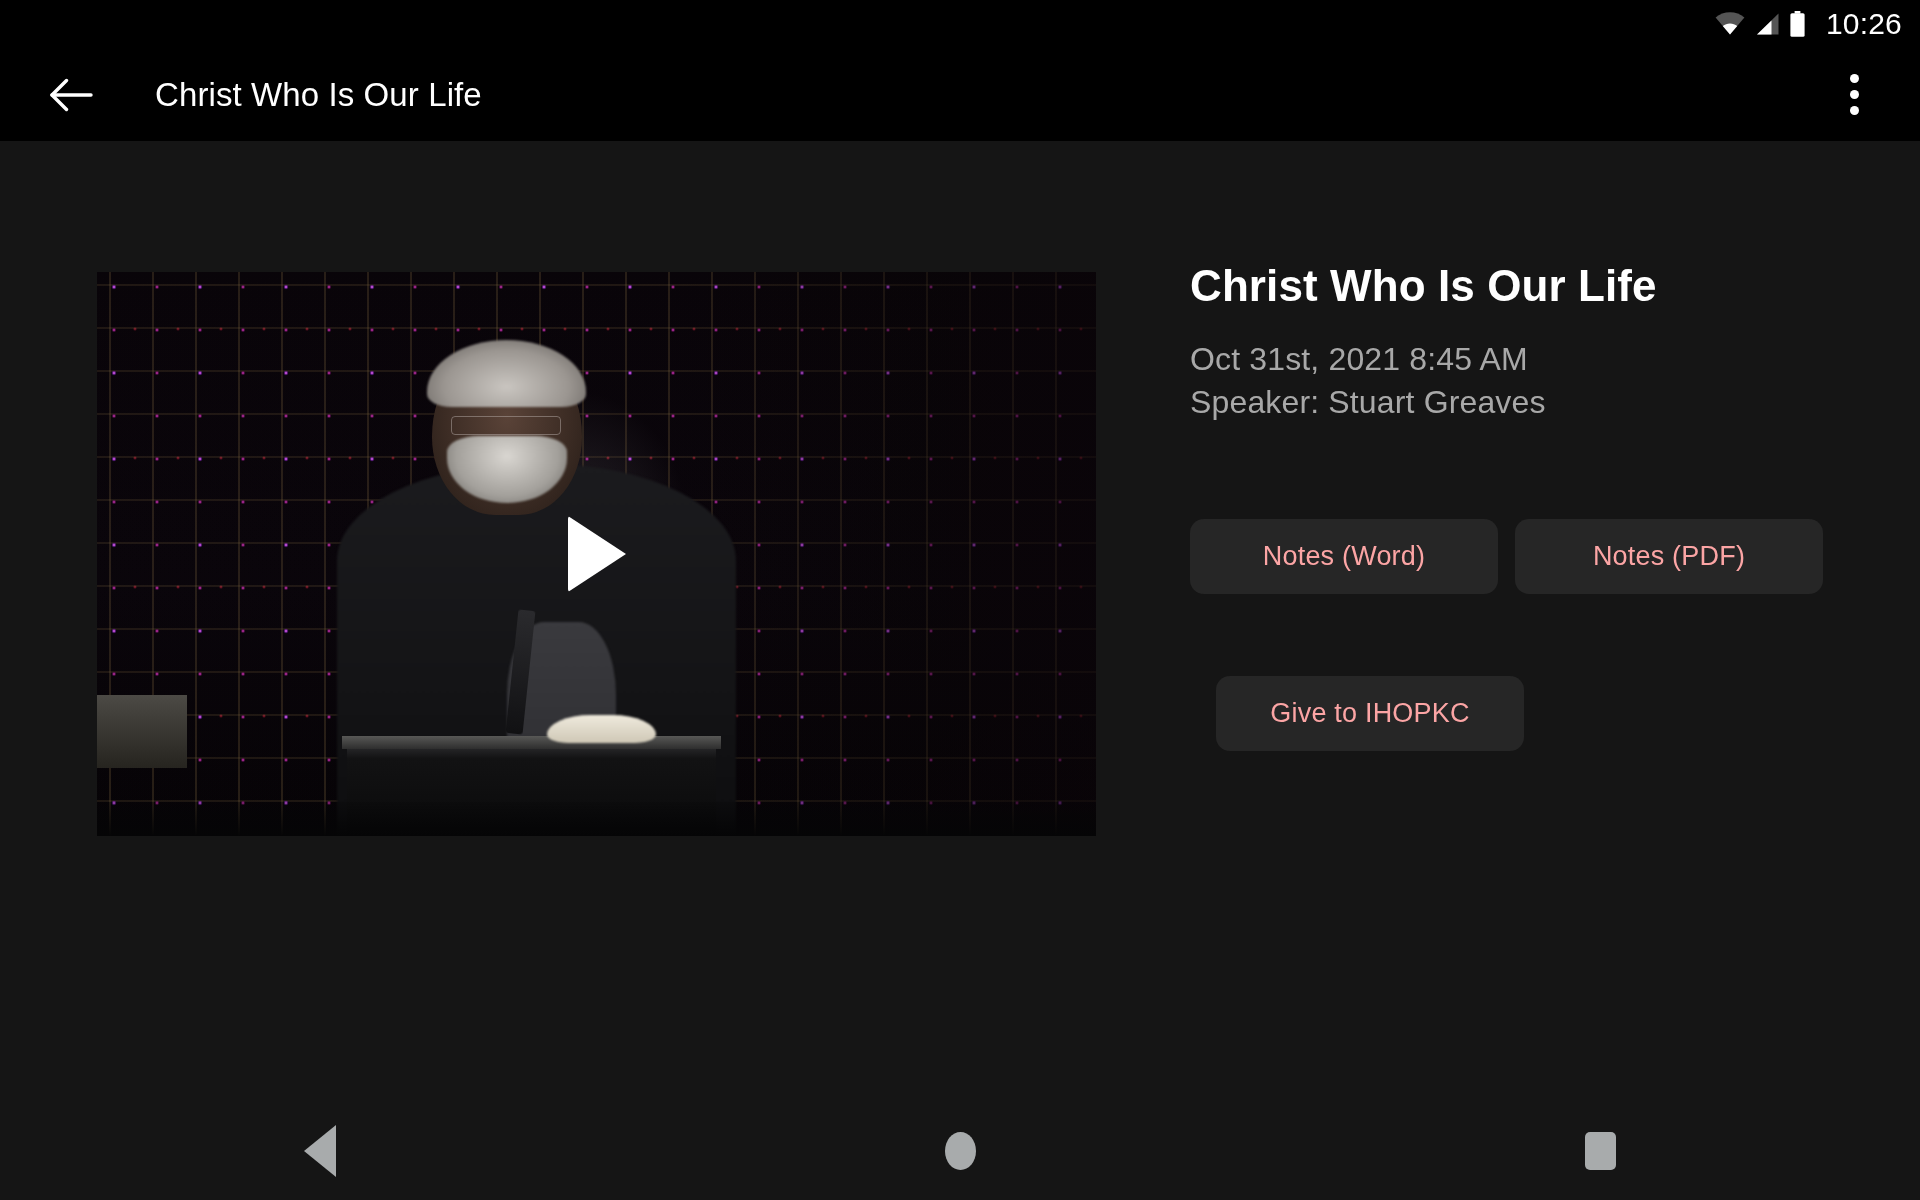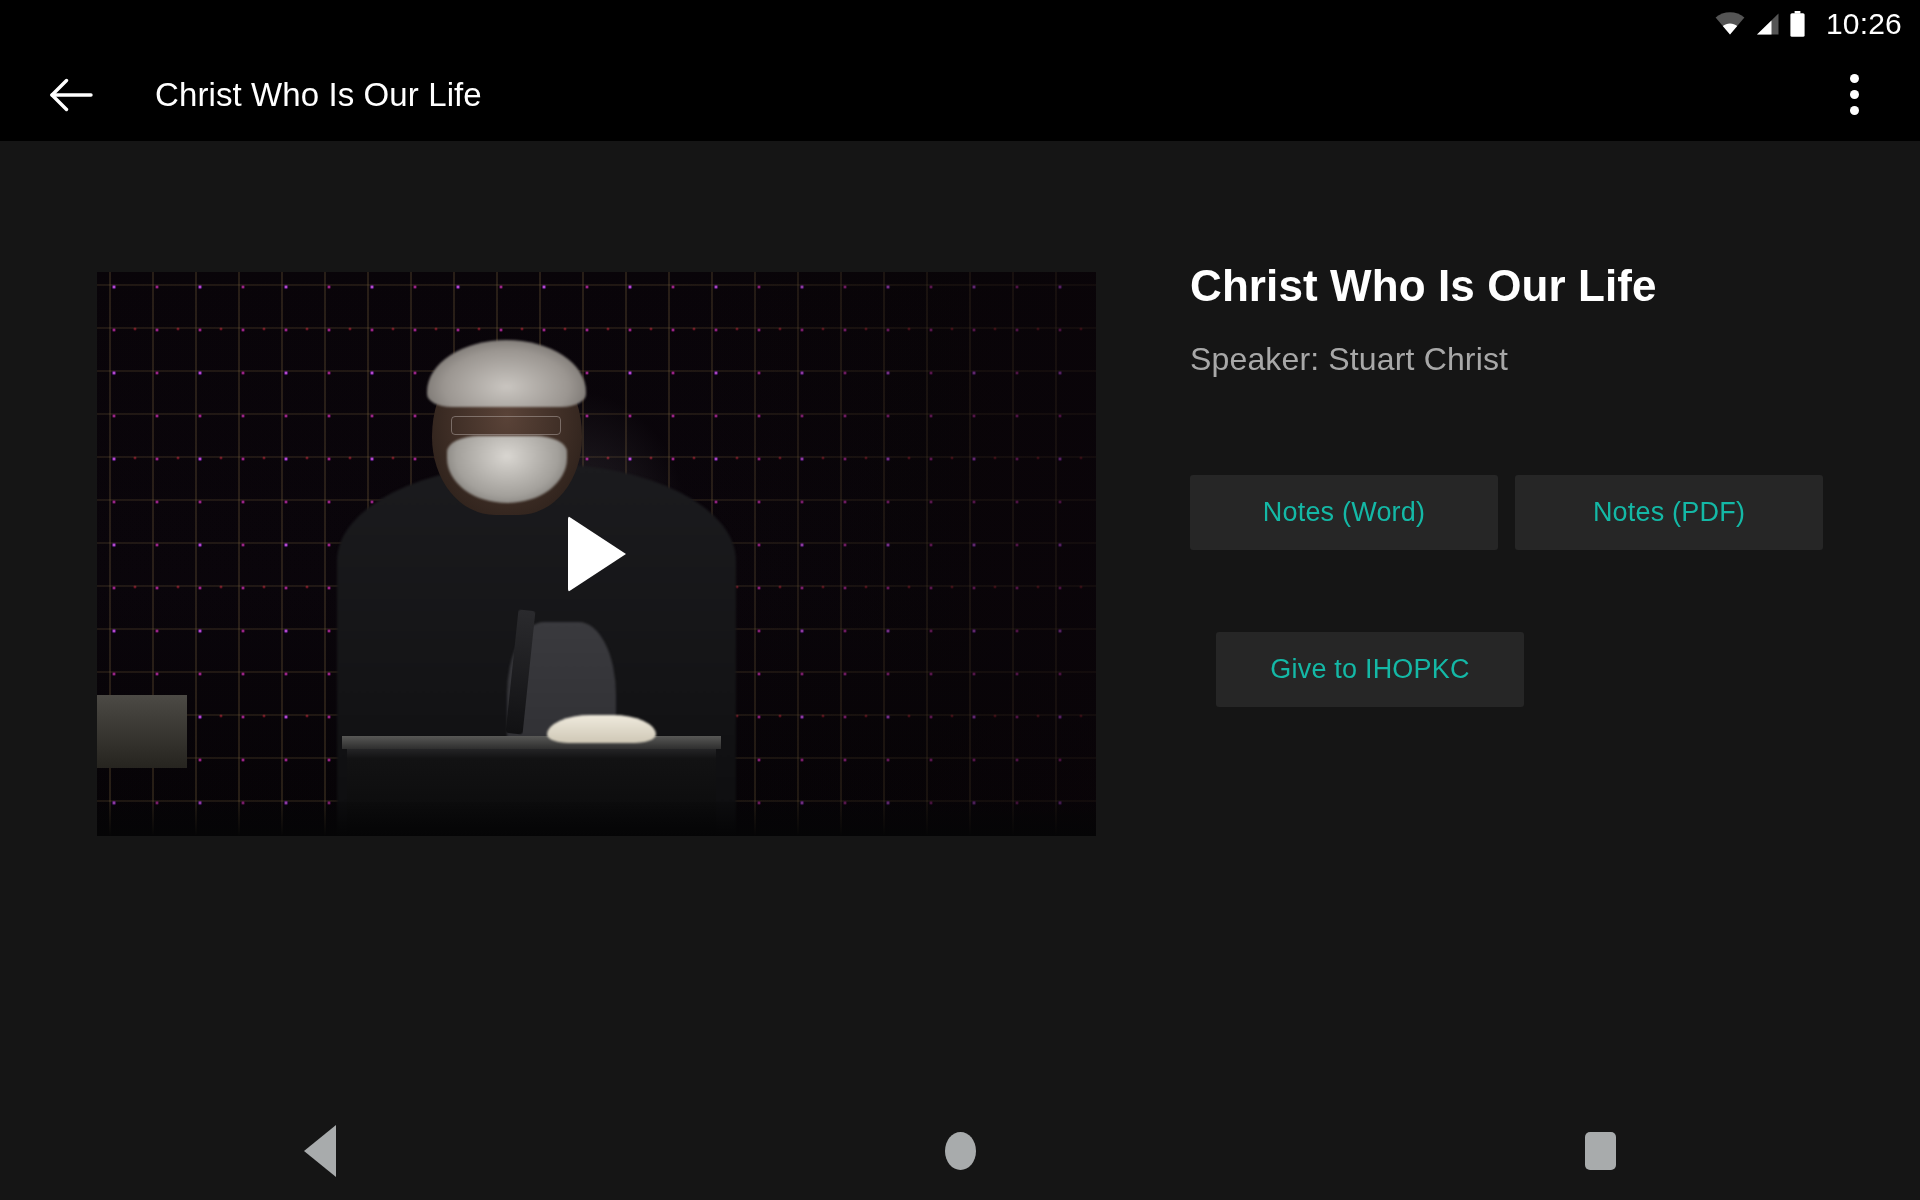--- a/index.html
+++ b/index.html
@@ -307,27 +307,27 @@
     letter-spacing: 0.15px;
   }
 
   .btn-row {
     display: flex;
     gap: 17px;
     margin-top: 94px;
   }
   .flat-btn {
     background: #262626;
-    color: #14b8a6;
+    color: #fca5a5;
     font-size: 27px;
     font-family: "Liberation Sans", sans-serif;
     border: none;
     height: 75px;
     width: 308px;
-    border-radius: 3px;
+    border-radius: 14px;
     cursor: pointer;
     letter-spacing: 0.2px;
     display: flex;
     align-items: center;
     justify-content: center;
   }
   .btn-row.give {
     margin-top: 82px;
     padding-left: 26px;
   }
@@ -427,21 +427,22 @@
         <div class="book"></div>
         <div class="stage-dark-bottom"></div>
       </div>
       <div class="play-button">
         <div class="play-triangle"></div>
       </div>
     </div>
 
     <div class="details">
       <div class="video-title">Christ Who Is Our Life</div>
-      <div class="meta-line">Speaker: Stuart Christ</div>
+      <div class="meta-line">Oct 31st, 2021 8:45 AM</div>
+      <div class="meta-line">Speaker: Stuart Greaves</div>
 
       <div class="btn-row">
         <button class="flat-btn">Notes (Word)</button>
         <button class="flat-btn">Notes (PDF)</button>
       </div>
 
       <div class="btn-row give">
         <button class="flat-btn">Give to IHOPKC</button>
       </div>
     </div>

